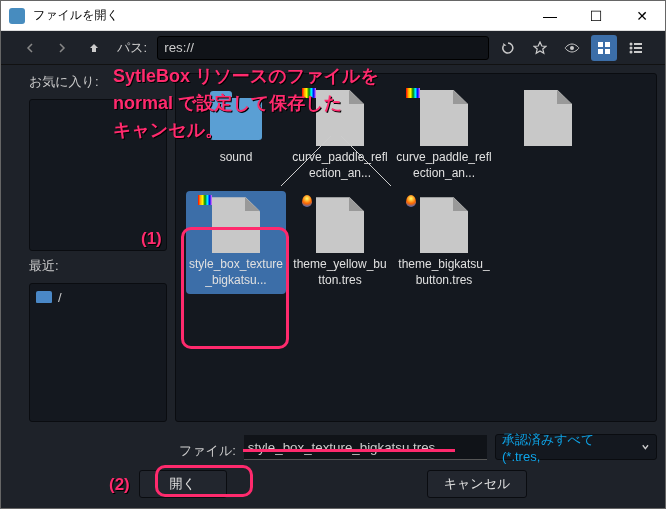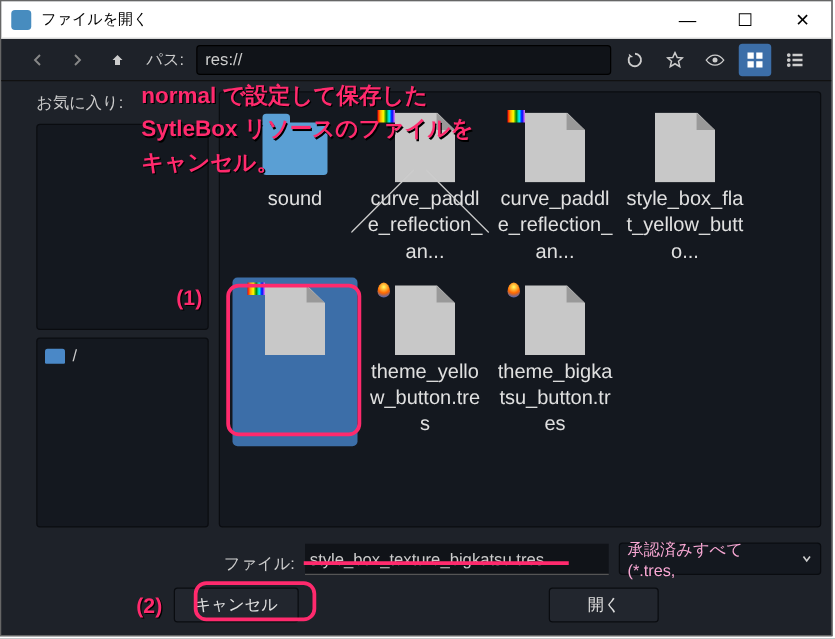--- a/index.html
+++ b/index.html
@@ -132,21 +132,21 @@
 .folder-big::before{
   content:"";
   position:absolute;
   top:-7px;left:0;
   width:22px;height:9px;
   background:#5a9fd4;
   border-radius:3px 3px 0 0;
 }
 .file-label{
   text-align:center;
-  font-size:16px;
+  font-size:12px;
   color:#e0e0e0;
   line-height:1.3;
   margin-top:4px;
   word-break:break-all;
   width:100%;
 }
 .badge{position:absolute;top:4px;left:12px;width:14px;height:10px;}
 .badge.rainbow{background:linear-gradient(90deg,red,orange,yellow,green,cyan,blue,violet);}
 .badge.drop{width:10px;height:12px;background:radial-gradient(circle at 50% 30%,#ff6,#f60,#06f);border-radius:50% 50% 50% 50% / 60% 60% 40% 40%;}
 .footer{
@@ -163,21 +163,21 @@
   border-bottom:1px solid #555;
   height:24px;
   padding:12px 4px;
   color:#ccc;
 }
 .filter-select{
   width:162px;
   background:#14181f;
   border:1px solid #0a0c10;
   height:26px;
-  color:#f9a8d4;
+  color:#0ea5e9;
   padding:0 6px;
   border-radius:3px;
   display:flex;align-items:center;justify-content:space-between;gap:22px;
 }
 .button-row{display:flex;justify-content:center;gap:200px;padding:2px 0;}
 .btn{
   min-width:88px;
   height:28px;
   background:#22262e;
   border:1px solid #0a0c10;
@@ -258,20 +258,21 @@
           <circle cx="2" cy="11" r="1.5" fill="#ccc"></circle>
           <rect x="5" y="10" width="8" height="2" fill="#ccc"></rect>
         </svg>
       </div>
   </div>
 
   <div class="body">
     <div class="left">
       <div class="panel-label">お気に入り:</div>
       <div class="left-box" style="flex:1.1"></div>
+      <div class="panel-label">最近:</div>
       <div class="left-box" style="flex:1">
         <div class="recent-item">
           <div class="folder-icon"></div>
           <span>/</span>
         </div>
       </div>
     </div>
 
     <div class="main">
       <div class="grid-area">
@@ -288,26 +289,26 @@
         </div>
 
         <div class="file-item">
           <div class="badge rainbow"></div>
           <div class="file-icon"></div>
           <div class="file-label">curve_paddle_reflection_an...</div>
         </div>
 
         <div class="file-item">
           <div class="file-icon"></div>
-          <div class="file-label">style_box_flat_yellow_butto...</div>
         </div>
 
         <div class="file-item selected">
           <div class="badge rainbow"></div>
           <div class="file-icon"></div>
+          <div class="file-label">style_box_texture_bigkatsu...</div>
         </div>
 
         <div class="file-item">
           <div class="badge drop"></div>
           <div class="file-icon"></div>
           <div class="file-label">theme_yellow_button.tres</div>
         </div>
 
         <div class="file-item">
           <div class="badge drop"></div>
@@ -324,31 +325,31 @@
       <input class="file-input" value="style_box_texture_bigkatsu.tres" style="">
       <div class="filter-select">
         <span>承認済みすべて (*.tres,</span>
         <svg width="10" height="10" viewBox="0 0 10 10">
             <path d="M2 3 L5 7 L8 3" stroke="#ccc" fill="none" stroke-width="1.5"></path>
           </svg>
       </div>
     </div>
     <div class="button-row">
       <div class="btn">
+          <span>開く</span>
+        </div>
+      <div class="btn">
           <span>キャンセル</span>
         </div>
-      <div class="btn">
-          <span>開く</span>
-        </div>
     </div>
   </div>
 
   <div class="annot annot-text" style="left:112px;top:62px;">
+    <div>SytleBox リソースのファイルを</div>
     <div>normal で設定して保存した</div>
-    <div>SytleBox リソースのファイルを</div>
     <div>キャンセル。</div>
   </div>
   <svg style="position:absolute;left:280px;top:130px;pointer-events:none;" width="220" height="60">
     <line x1="50" y1="5" x2="0" y2="55" stroke="#ccc" stroke-width="1"></line>
     <line x1="60" y1="5" x2="110" y2="55" stroke="#ccc" stroke-width="1"></line>
   </svg>
   <div class="annot" style="left:140px;top:228px;font-size:17px;">(1)</div>
   <div class="highlight-box" style="left:180px;top:226px;width:108px;height:122px;"></div>
   <div class="underline-pink" style="left:242px;top:448px;width:212px;"></div>
   <div class="annot" style="left:108px;top:474px;font-size:17px;">(2)</div>

